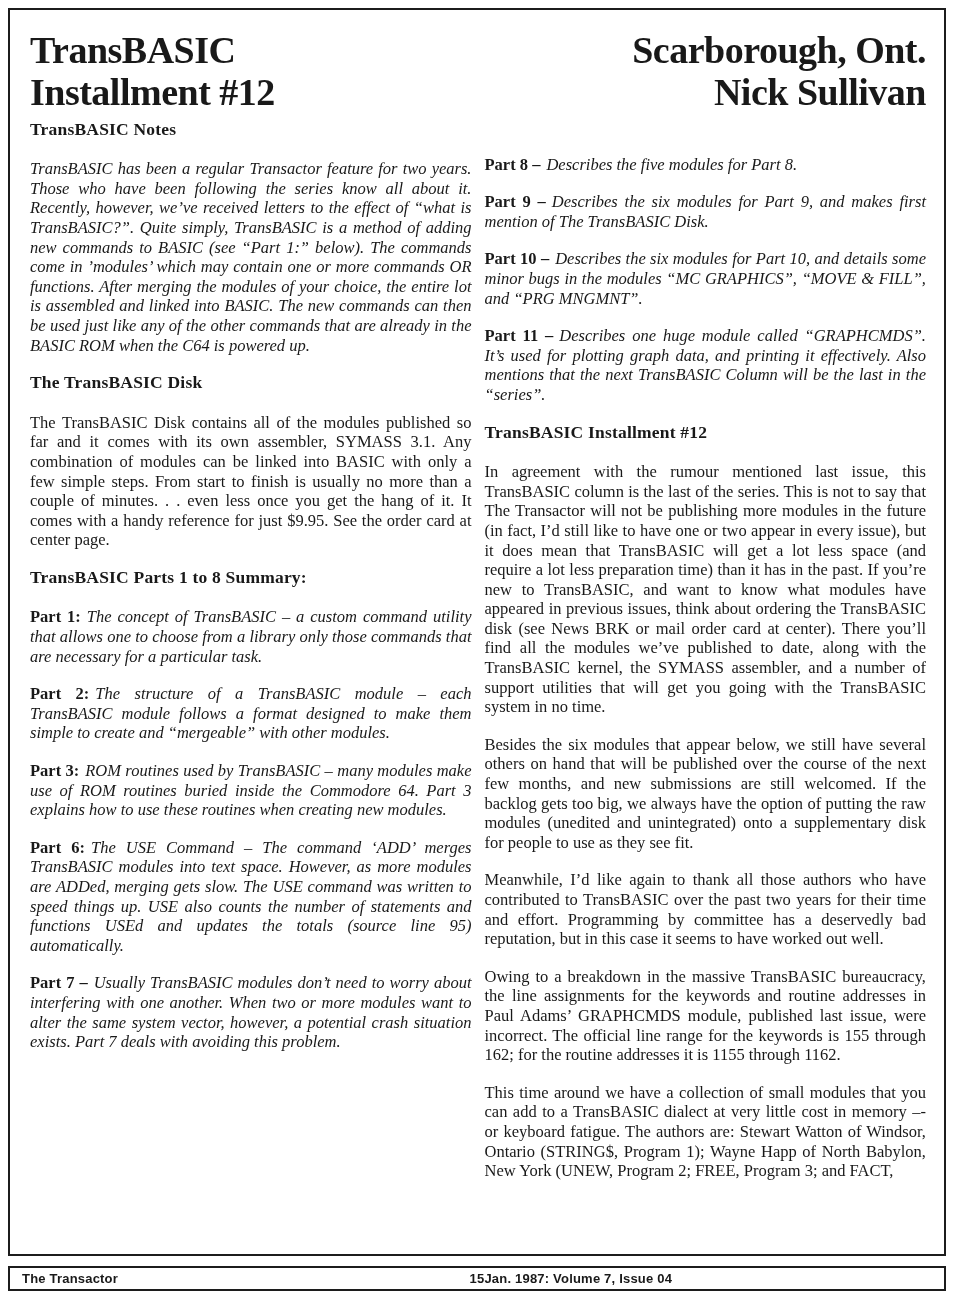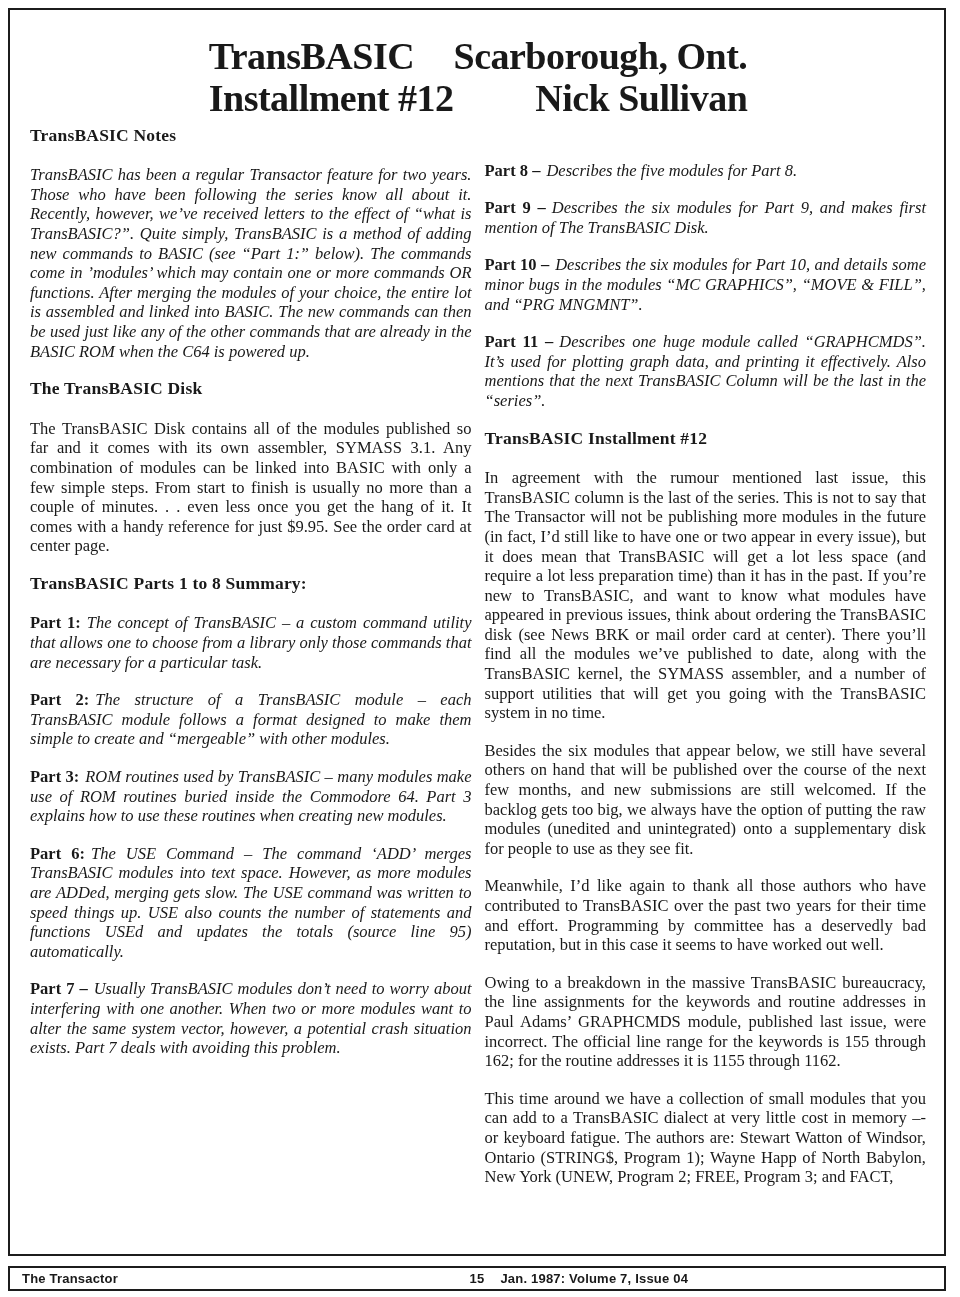--- a/index.html
+++ b/index.html
@@ -7,40 +7,39 @@
     width:960px; height:1297px; position:relative;
     background:#ffffff; color:#191919;
     font-family:"Liberation Serif", serif;
     -webkit-font-smoothing:antialiased;
   }
   .frame {
     position:absolute; left:8px; top:8px; width:938px; height:1248px;
     border:2px solid #1c1c1c; box-sizing:border-box;
     padding:20px 18px 0 20px; overflow:hidden;
   }
-  .masthead { display:flex; justify-content:center; margin-top:6px; }
+  .masthead { display:flex; justify-content:space-between; }
   .title, .byline {
     font-size:38px; font-weight:bold; line-height:1.1; letter-spacing:-0.5px;
   }
   .byline { text-align:right; }
   .columns { display:flex; gap:13px; }
   .col { flex:1; min-width:0; font-size:16.5px; line-height:19.6px; text-align:justify; }
   .col-right { padding-top:41px; }
   .col p { margin:0 0 18px; }
   .col h3 { font-size:17.5px; line-height:19.6px; margin:6px 0 20px; letter-spacing:0.2px; }
   .it { font-style:italic; }
   .part em { font-style:italic; }
   .part strong { font-style:normal; margin-right:6px; }
   .footerbar {
     position:absolute; left:8px; top:1266px; width:938px; height:25px;
     border:2px solid #1c1c1c; box-sizing:border-box;
     display:flex; align-items:center; padding:8px 12px;
     font-family:"Liberation Sans", sans-serif; font-weight:bold; font-size:13px;
     letter-spacing:0.2px;
-    gap:16px;
   }
   .footerbar .f-left  { flex:1; text-align:left; }
   .footerbar .f-page  { flex:0 0 auto; text-align:left; }
   .footerbar .f-right { flex:1; }
 </style>
 </head>
 <body>
 
 <div class="frame">
 

